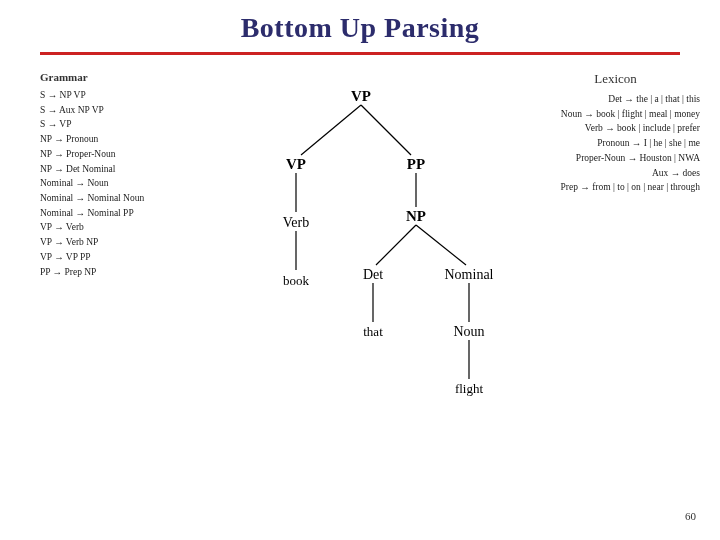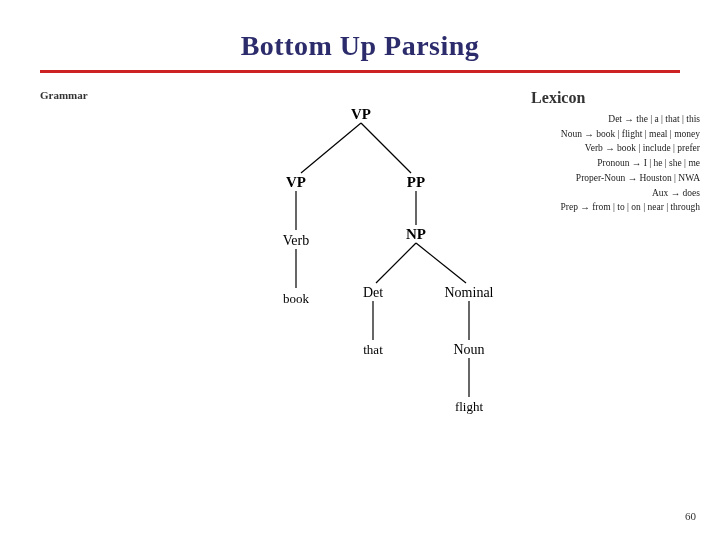--- a/index.html
+++ b/index.html
@@ -10,21 +10,21 @@
       font-family: Georgia, 'Times New Roman', serif;
       position: relative;
       overflow: hidden;
     }
 
     .page-title {
       text-align: center;
       font-size: 28px;
       font-weight: bold;
       color: #2c2c6c;
-      padding-top: 30px;
+      padding-top: 12px;
       padding-bottom: 8px;
       letter-spacing: 0.5px;
     }
 
     .red-line {
       height: 3px;
       background: #cc2222;
       margin: 0 40px 10px 40px;
     }
 
@@ -61,25 +61,25 @@
       padding-top: 10px;
     }
 
     .lexicon-col {
       width: 200px;
       padding-right: 10px;
       padding-top: 4px;
     }
 
     .lexicon-col h3 {
-      font-size: 16px;
-      font-weight: bold;
+      font-size: 13px;
+      font-weight: normal;
       color: #333;
       margin-bottom: 5px;
-      text-align: left;
+      text-align: center;
     }
 
     .lexicon-col p {
       font-size: 9.5px;
       color: #222;
       line-height: 1.55;
       text-align: right;
     }
 
     
@@ -99,20 +99,35 @@
 </head>
 <body>
 
 <h1 class="page-title">Bottom Up Parsing</h1>
 <div class="red-line"></div>
 
 <div class="columns">
 
   <div class="grammar-col">
     <h3>Grammar</h3>
+    <p>
+      S → NP VP<br>
+      S → Aux NP VP<br>
+      S → VP<br>
+      NP → Pronoun<br>
+      NP → Proper-Noun<br>
+      NP → Det Nominal<br>
+      Nominal → Noun<br>
+      Nominal → Nominal Noun<br>
+      Nominal → Nominal PP<br>
+      VP → Verb<br>
+      VP → Verb NP<br>
+      VP → VP PP<br>
+      PP → Prep NP
+    </p>
   </div>
 
   <div class="tree-col">
     <svg class="tree-svg" viewBox="0 0 340 360">
 
       <text x="170" y="24" text-anchor="middle" font-family="Georgia,serif" font-size="15" font-weight="bold" fill="#000">VP</text>
 
       <line x1="170" y1="28" x2="110" y2="78" stroke="#000" stroke-width="1.2"></line>
       <line x1="170" y1="28" x2="220" y2="78" stroke="#000" stroke-width="1.2"></line>
 

